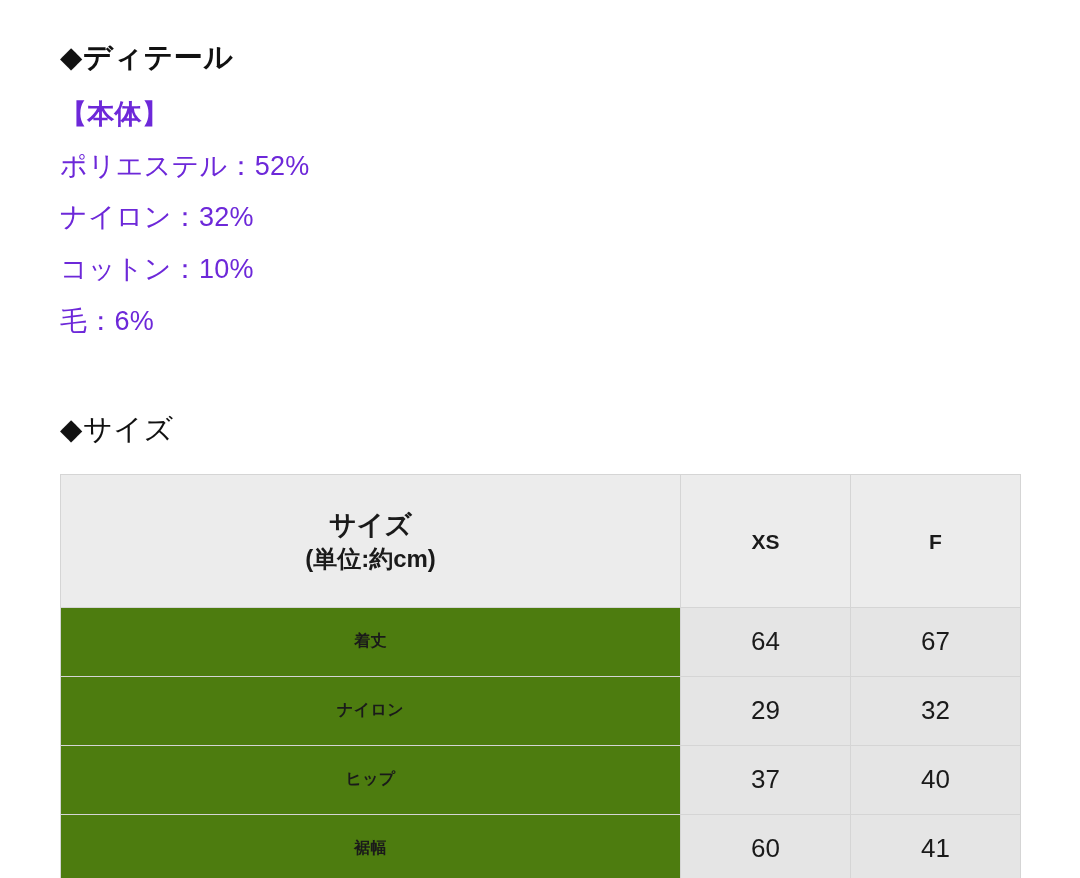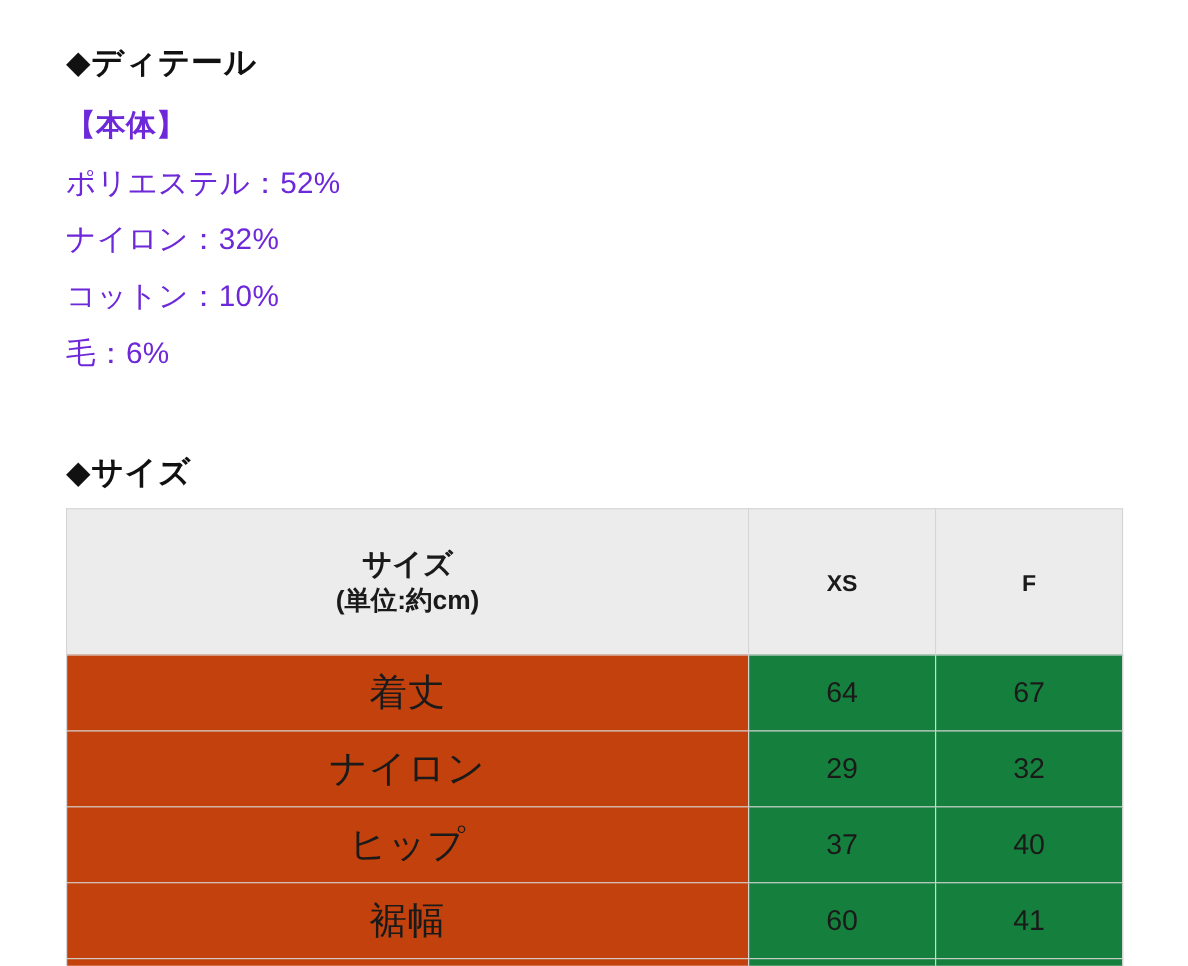--- a/index.html
+++ b/index.html
@@ -45,23 +45,23 @@
     font-weight: bold;
   }
 
   .spacer-lg {
     height: 62px;
   }
 
   
   .size-heading {
     font-size: 29px;
-    font-weight: bold;
+    font-weight: normal;
     letter-spacing: 0.02em;
-    margin: 0 0 12px 0;
+    margin: 0 0 24px 0;
     color: #111111;
   }
 
   table.size-table {
     border-collapse: collapse;
     width: 960px;
     table-layout: fixed;
   }
   table.size-table th,
   table.size-table td {
@@ -97,26 +97,27 @@
   .head-size {
     font-size: 21px;
     font-weight: bold;
   }
 
   tbody td {
     height: 60px;
     padding: 4px 6px;
   }
   tbody td.rowlabel {
-    background: #c2410c;
-    font-size: 34px;
+    background: #4d7c0f;
+    font-size: 16px;
     letter-spacing: 0.02em;
+    font-weight: bold;
   }
   tbody td.value {
-    background: #15803d;
+    background: #e5e5e5;
     font-size: 26px;
   }
 </style>
 </head>
 <body>
 
 <div class="page">
 
   <div class="detail-section">
     <div class="section-heading">◆ディテール</div>

